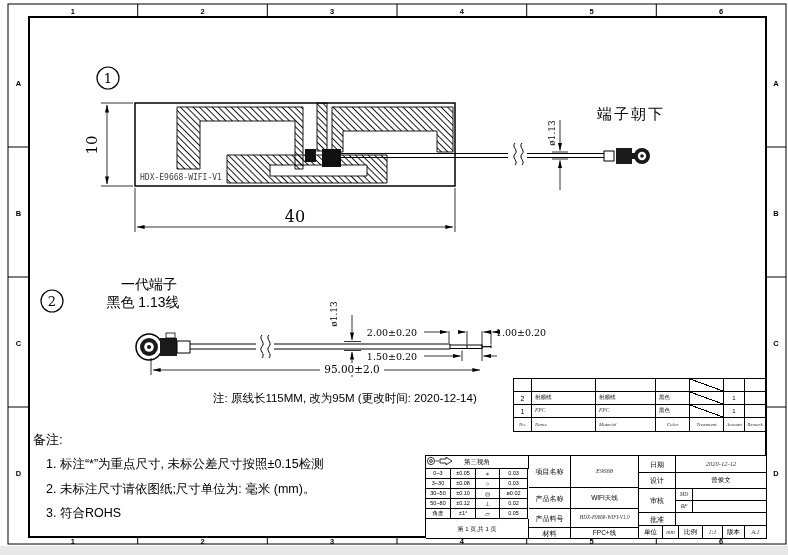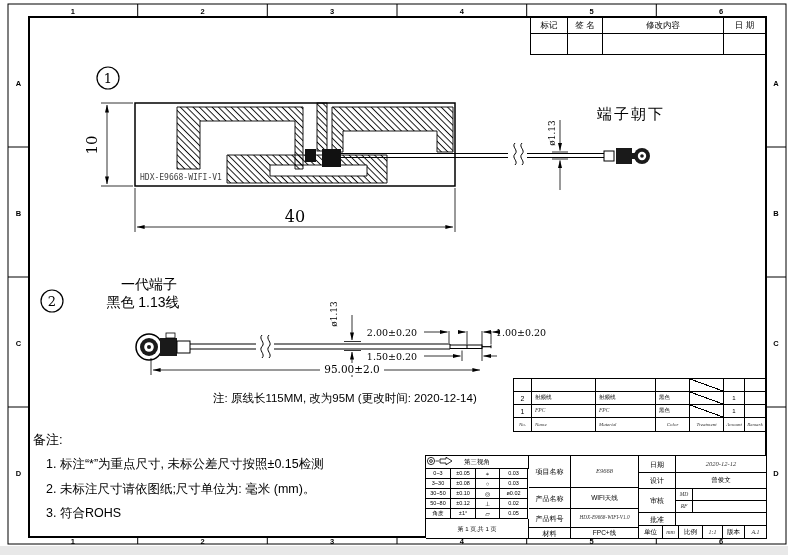--- a/index.html
+++ b/index.html
@@ -215,30 +215,20 @@
     </g>
 
     <g>
       <text class="cjk" x="33" y="444" font-size="13">备注:</text>
       <text class="cjk" x="46" y="468" font-size="12.5">1. 标注“*”为重点尺寸, 未标公差尺寸按照±0.15检测</text>
       <text class="cjk" x="46" y="493" font-size="12.5">2. 未标注尺寸请依图纸;尺寸单位为: 毫米 (mm)。</text>
       <text class="cjk" x="46" y="517" font-size="12.5">3. 符合ROHS</text>
     </g>
   </svg>
 
-  <div class="tbl" style="left:530px;top:17px;width:236px;height:38px;">
-    <div class="c" style="left:0;top:0;width:37px;height:16px;font-size:8.5px;">标记</div>
-    <div class="c" style="left:37px;top:0;width:35px;height:16px;font-size:8.5px;">签 名</div>
-    <div class="c" style="left:72px;top:0;width:121px;height:16px;font-size:8.5px;">修改内容</div>
-    <div class="c" style="left:193px;top:0;width:42px;height:16px;font-size:8.5px;">日 期</div>
-    <div class="c" style="left:0;top:16px;width:37px;height:21px;"></div>
-    <div class="c" style="left:37px;top:16px;width:35px;height:21px;"></div>
-    <div class="c" style="left:72px;top:16px;width:121px;height:21px;"></div>
-    <div class="c" style="left:193px;top:16px;width:42px;height:21px;"></div>
-  </div>
 
   <div class="tbl" style="left:513px;top:378px;width:253px;height:54px;">
 
     <div class="c" style="left:0;top:0;width:18px;height:13px;"></div>
     <div class="c" style="left:18px;top:0;width:64px;height:13px;"></div>
     <div class="c" style="left:82px;top:0;width:60px;height:13px;"></div>
     <div class="c" style="left:142px;top:0;width:34px;height:13px;"></div>
     <div class="c diag" style="left:176px;top:0;width:34px;height:13px;"></div>
     <div class="c" style="left:210px;top:0;width:21px;height:13px;"></div>
     <div class="c" style="left:231px;top:0;width:21px;height:13px;"></div>

